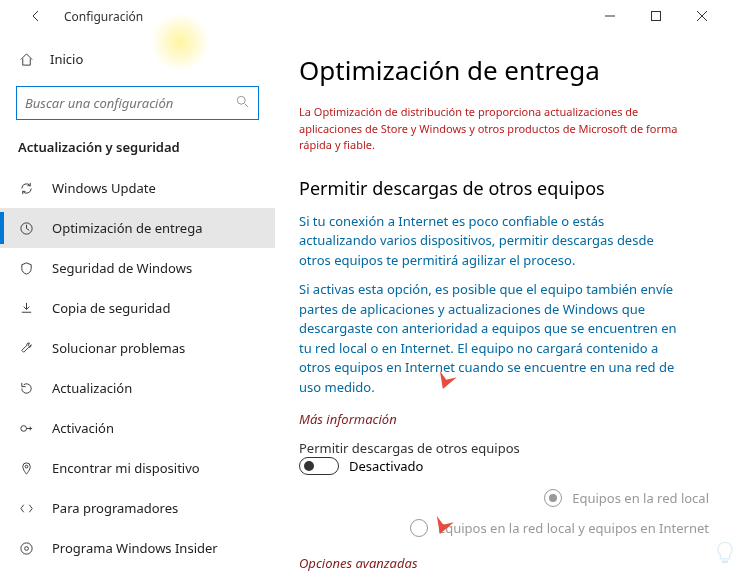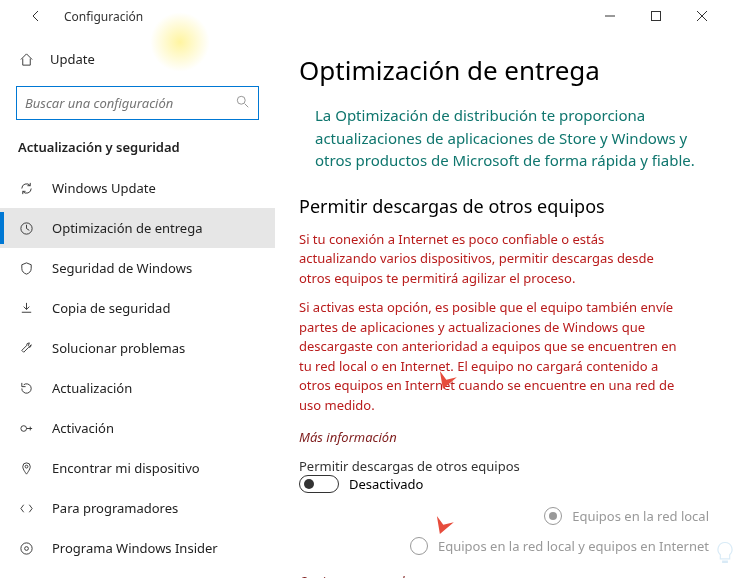--- a/index.html
+++ b/index.html
@@ -27,24 +27,24 @@
 .section-title { font-size: 13px; font-weight: 600; padding: 4px 18px 12px 18px; color: #222; }
 
 .nav-item { display: flex; align-items: center; padding: 11px 18px; cursor: pointer; position: relative; }
 .nav-item .ic { width: 16px; margin-right: 18px; display:flex; align-items:center; justify-content:center; color:#333; }
 .nav-item .lbl { font-size: 13px; color: #222; }
 .nav-item.active { background: #e6e6e6; }
 .nav-item.active::before { content:""; position:absolute; left:0; top:4px; bottom:4px; width:4px; background:#0078d4; }
 
 .main { flex: 1; padding: 20px 36px 0 24px; overflow: hidden; }
 .page-title { font-size: 26px; font-weight: 400; margin-bottom: 16px; }
-.desc { font-size: 15px; color: #0f766e; line-height: 1.5; margin-bottom: 22px; max-width: 380px; margin-left: 16px; }
+.desc { font-size: 11px; color: #b91c1c; line-height: 1.5; margin-bottom: 22px; max-width: 380px; }
 
 .sub-title { font-size: 18px; font-weight: 400; margin-bottom: 12px; }
-.para { font-size: 13px; color: #b91c1c; line-height: 1.5; margin-bottom: 10px; max-width: 380px; }
+.para { font-size: 13px; color: #0369a1; line-height: 1.5; margin-bottom: 10px; max-width: 380px; }
 .link { font-size: 13px; color: #7f1d1d; cursor: pointer; display: inline-block; font-style: italic; }
 
 .toggle-label { font-size: 13px; color: #333; margin-top: 10px; }
 .toggle-row { display: flex; align-items: center; margin-top: 0; margin-bottom: 14px; }
 .toggle { width: 40px; height: 18px; border: 1px solid #333; border-radius: 10px; position: relative; cursor: pointer; margin-right: 10px; }
 .toggle .knob { width: 10px; height: 10px; background: #333; border-radius: 50%; position: absolute; top: 3px; left: 4px; }
 .toggle-state { font-size: 13px; }
 
 .radio-row { display: flex; align-items: center; margin-bottom: 12px; color: #999; font-size: 13px; justify-content: flex-end; }
 .radio { width: 18px; height: 18px; border: 1px solid #999; border-radius: 50%; margin-right: 10px; display:flex; align-items:center; justify-content:center; }
@@ -92,21 +92,21 @@
 <div class="content">
   <div class="sidebar">
     <div class="highlight-circle"></div>
 
     <div class="home-row">
       <span class="ic">
           <svg width="15" height="15" viewBox="0 0 16 16">
             <path d="M2 8 L8 2 L14 8 M4 7 V14 H12 V7" stroke="#333" fill="none" stroke-width="1"></path>
           </svg>
         </span>
-      <span class="lbl">Update</span>
+      <span class="lbl">Inicio</span>
     </div>
 
     <div class="search-box">
       <input placeholder="Buscar una configuración" style="">
       <span class="sic"><svg width="14" height="14" viewBox="0 0 16 16">
             <circle cx="6" cy="6" r="4.5" stroke="#888" fill="none"></circle>
             <line x1="10" y1="10" x2="14" y2="14" stroke="#888"></line>
           </svg></span>
     </div>
 

